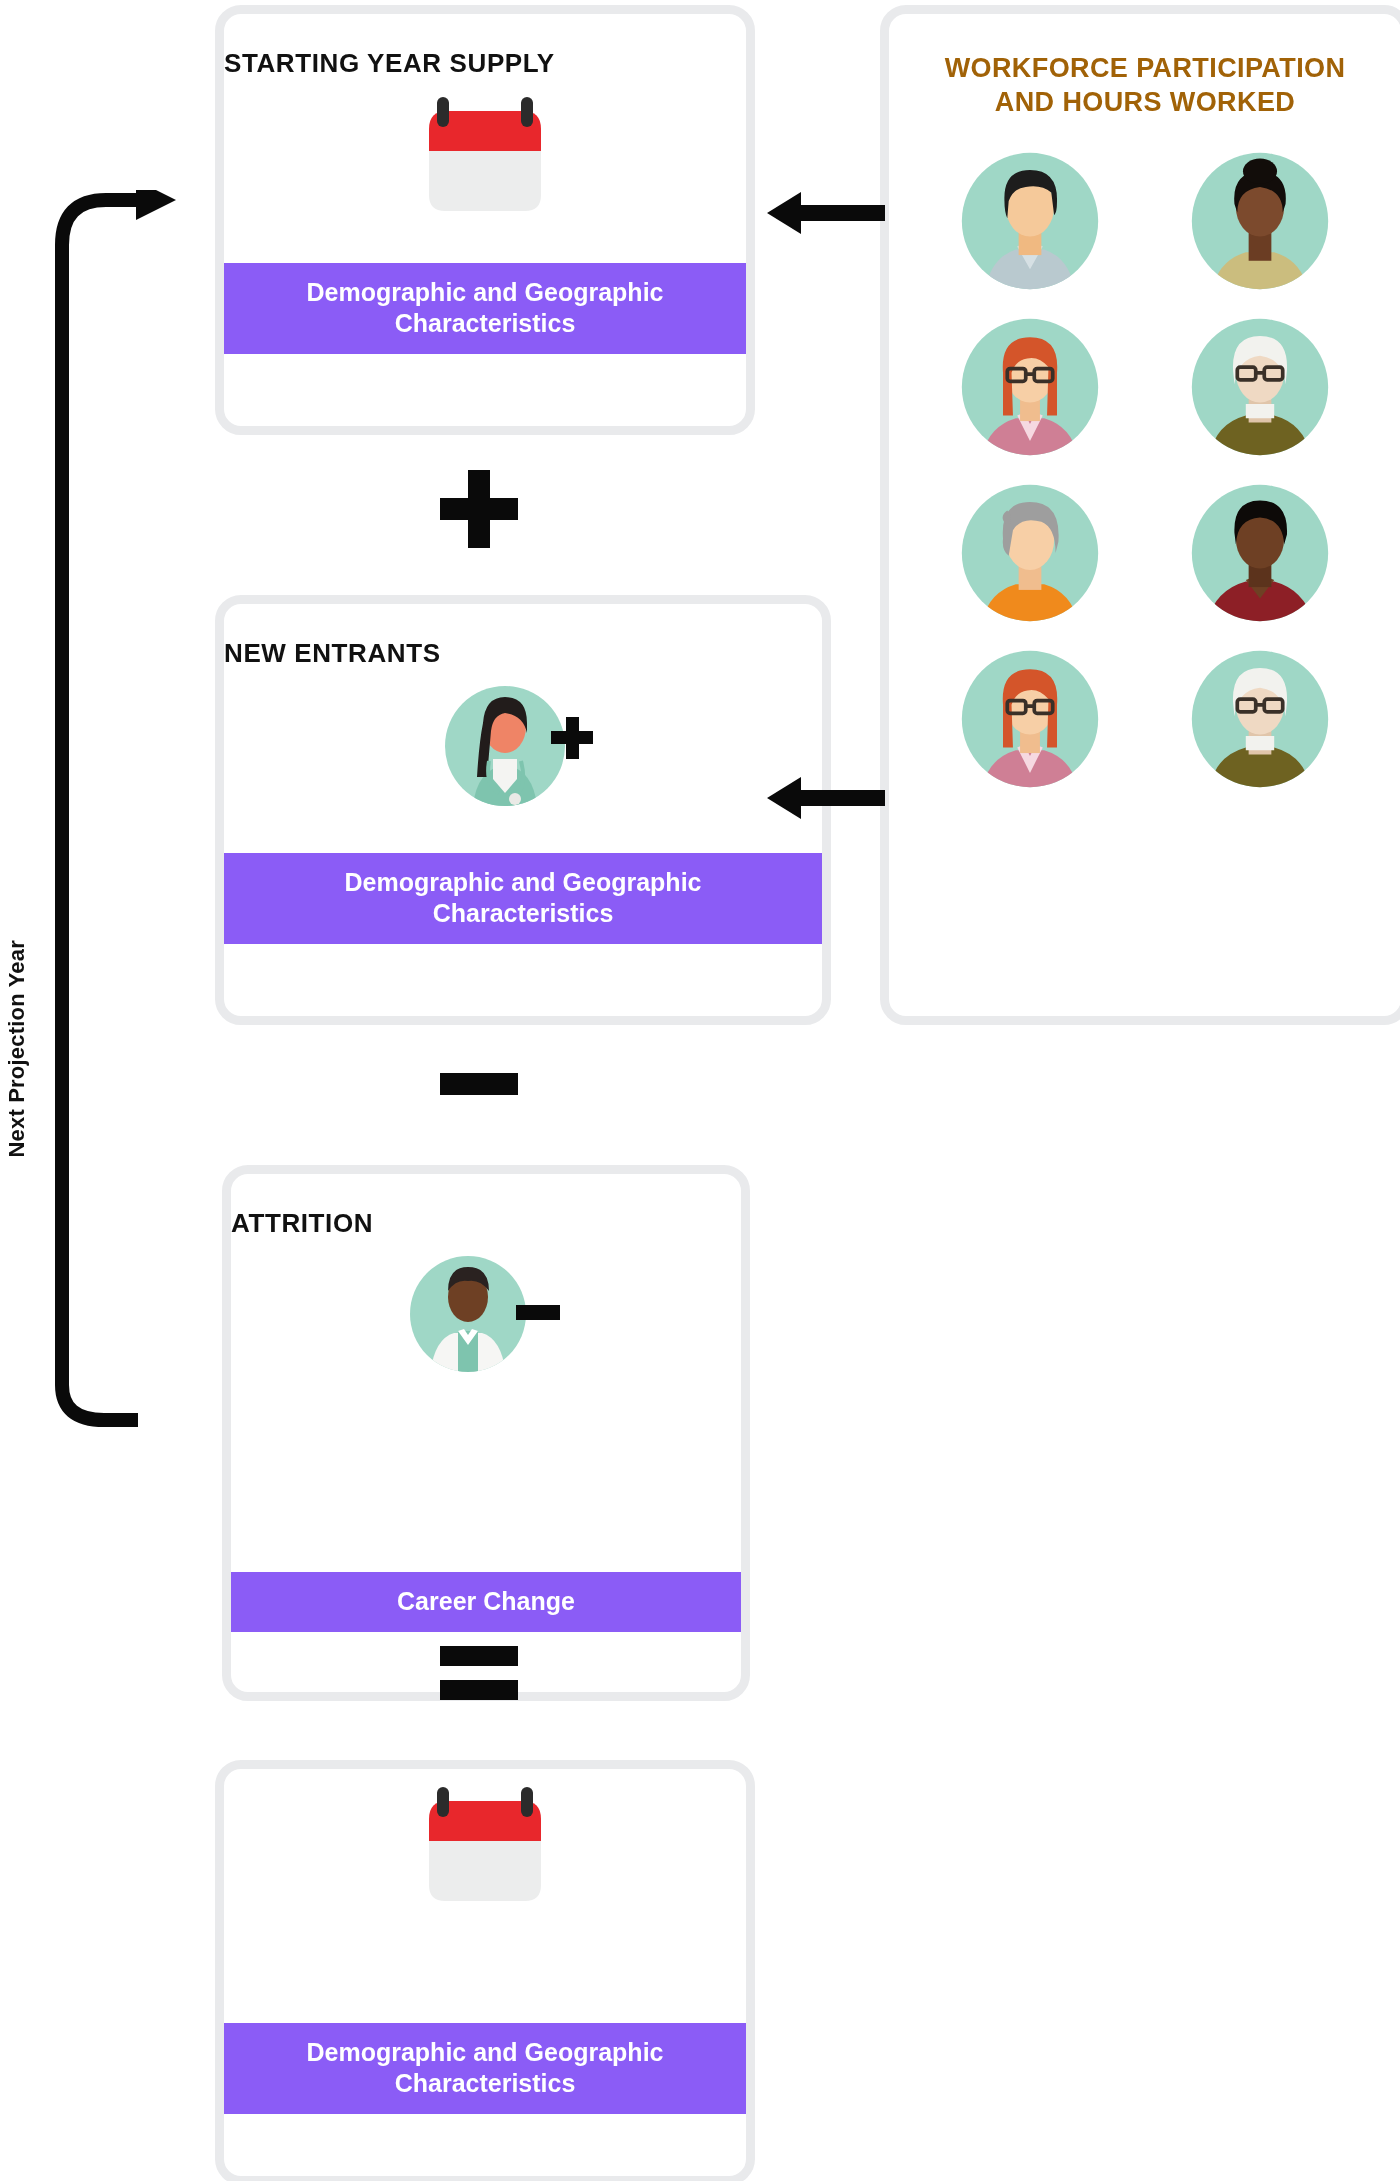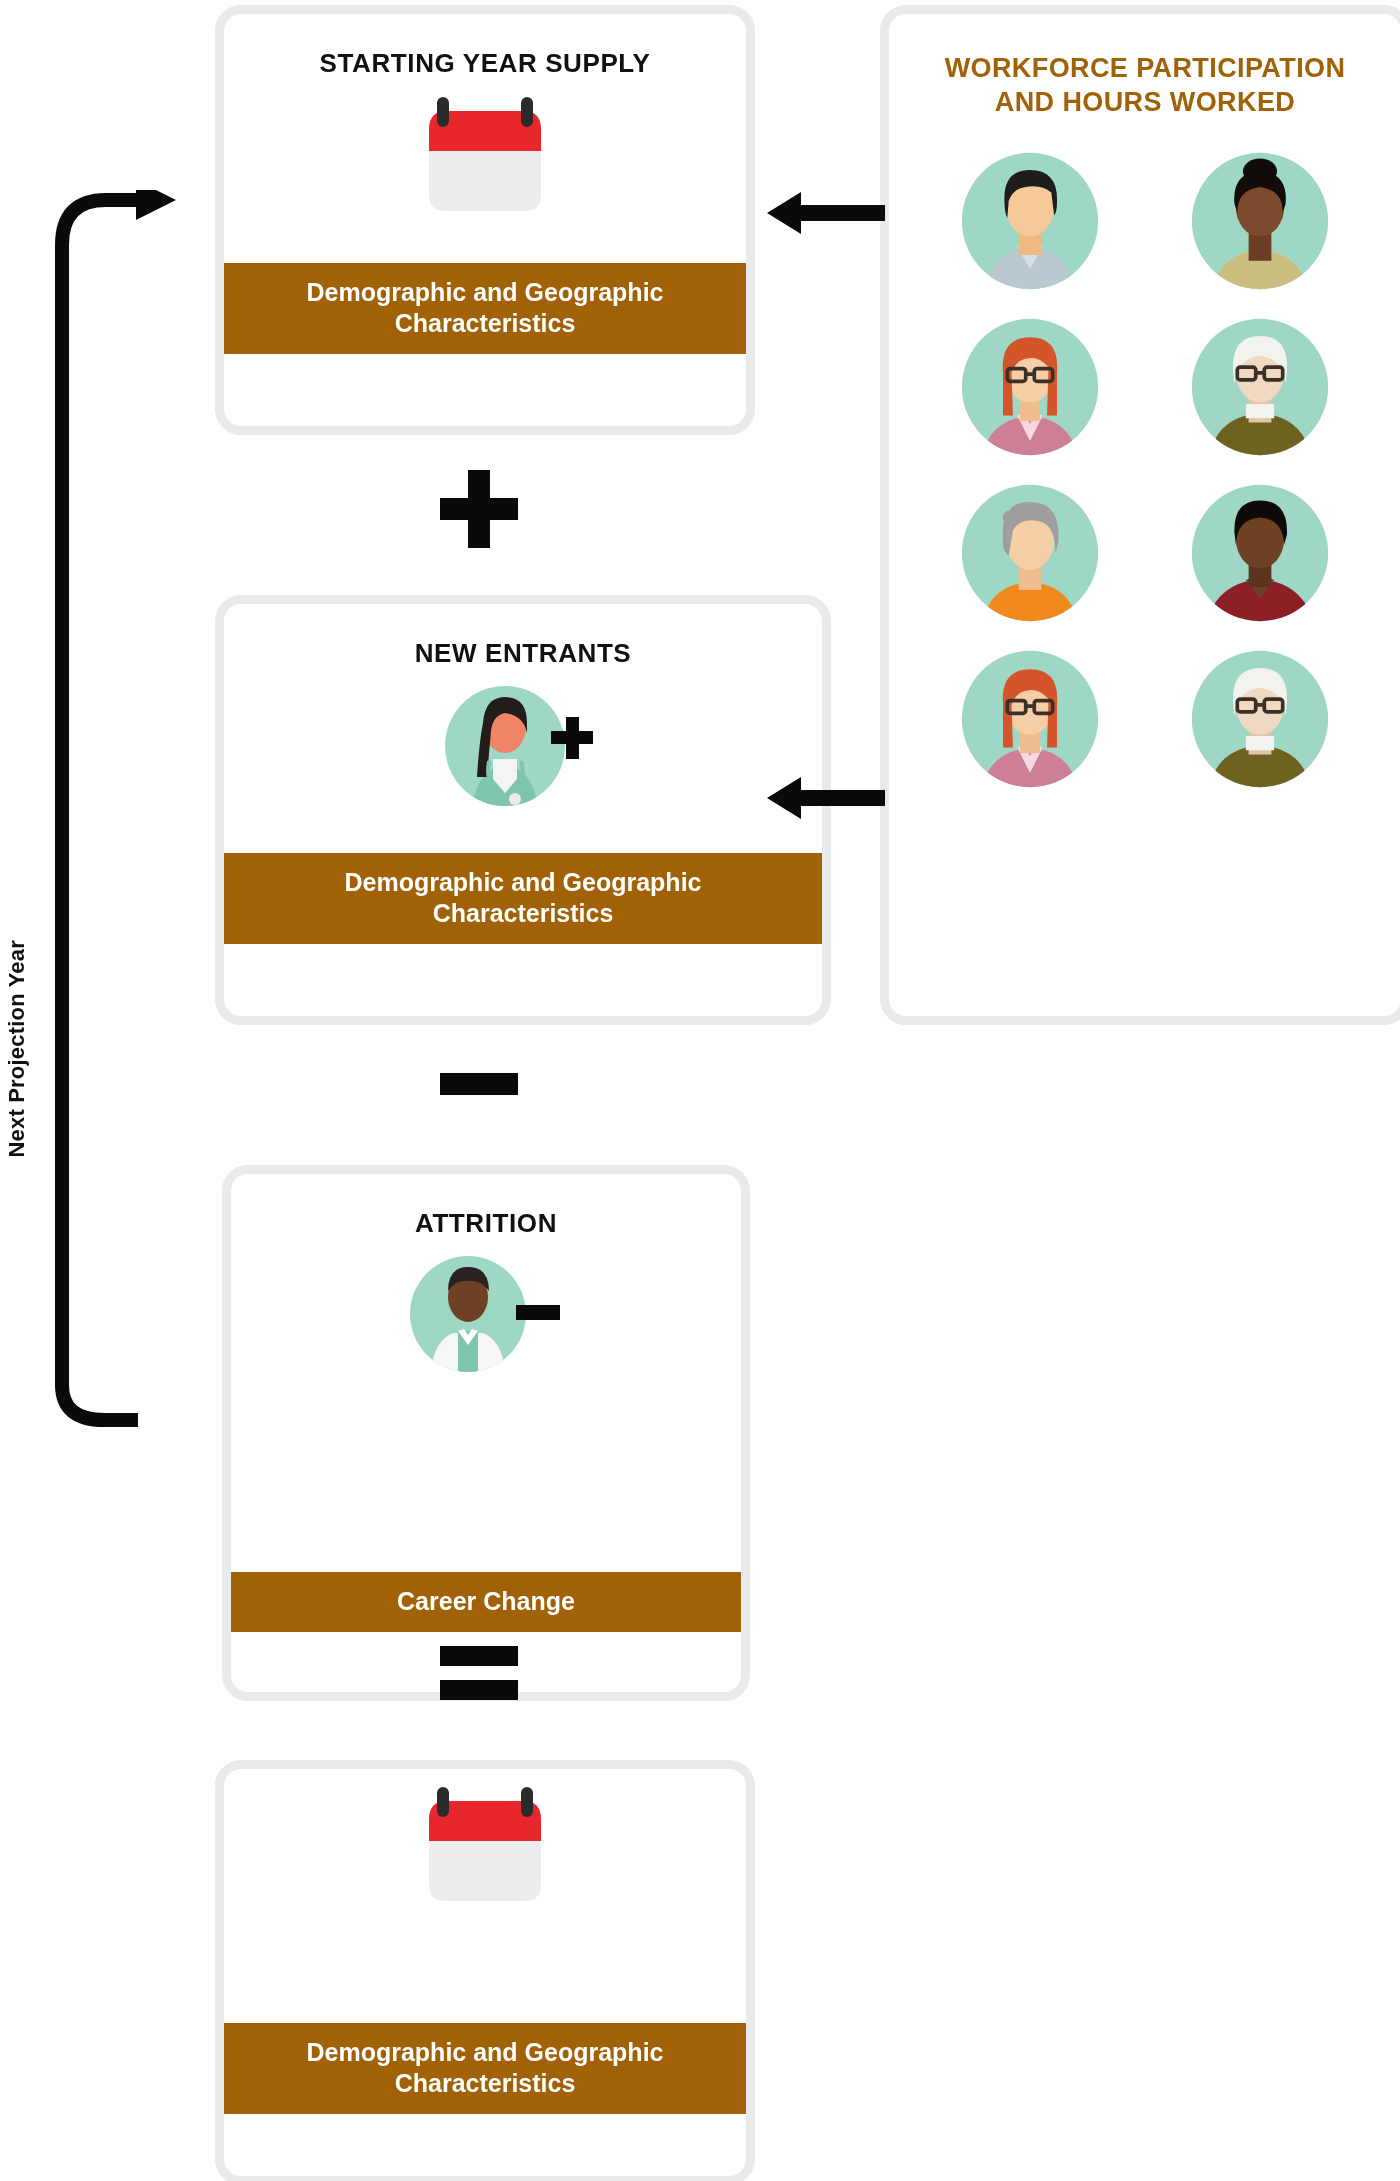--- a/index.html
+++ b/index.html
@@ -38,37 +38,37 @@
 
   
   .card{
     position:absolute;
     background:#ffffff;
     border:9px solid #e9eaec;
     border-radius:26px;
     box-sizing:border-box;
   }
   .card-title{
-    text-align:center;
+    text-align:left;
     font-size:26px;
     font-weight:bold;
     letter-spacing:.6px;
     color:#111111;
     margin-top:34px;
   }
   .card-icon-wrap{
     display:flex;
     align-items:center;
     justify-content:center;
     margin-top:12px;
   }
   .black-bar{
     position:absolute;
     left:0; right:0;
-    background:#a16207;
+    background:#8b5cf6;
     color:#ffffff;
     text-align:center;
     font-size:25px;
     font-weight:bold;
     line-height:1.22;
     padding:14px 10px 16px 10px;
     box-sizing:border-box;
   }
 
   

